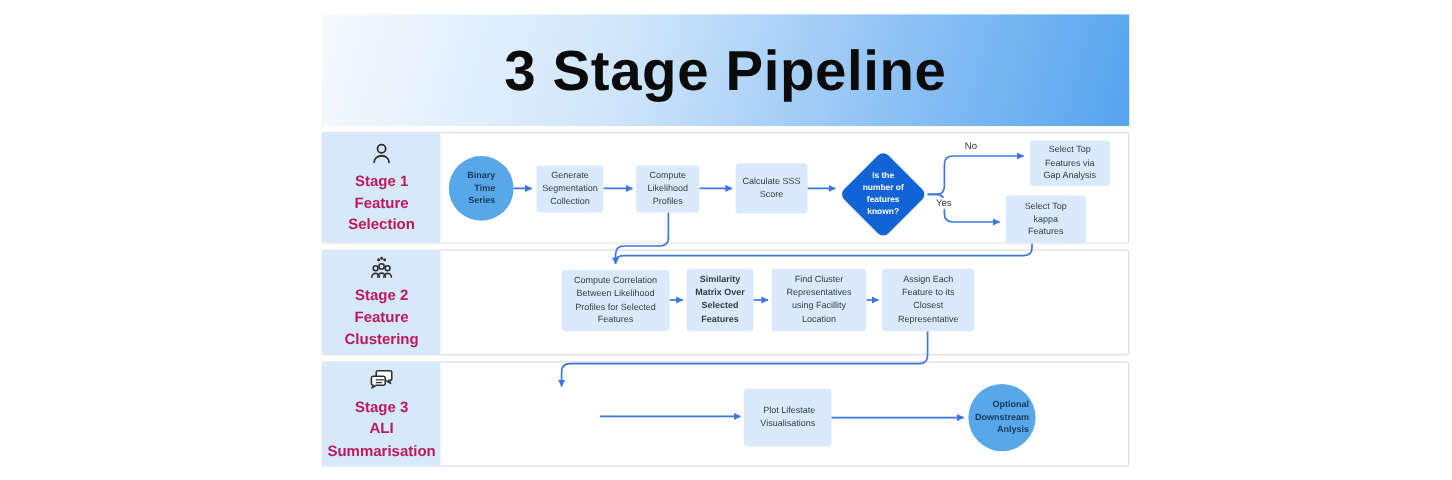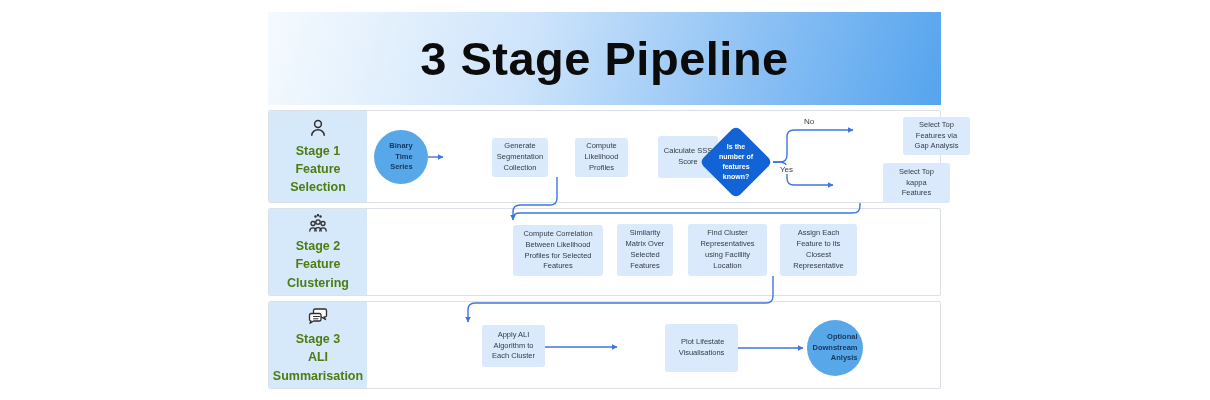--- a/index.html
+++ b/index.html
@@ -26,31 +26,31 @@
   }
   .row-1{top:98px;height:93px;}
   .row-2{top:196px;height:88px;}
   .row-3{top:289px;height:88px;}
   .stage-label{
     position:absolute;left:0;top:0;bottom:0;width:98px;background:#d6e9fb;
     display:flex;flex-direction:column;align-items:center;justify-content:center;gap:3px;
     border-radius:2px 0 0 2px;
   }
   .stage-text{
-    font-size:12.5px;font-weight:700;color:#4d7c0f;text-align:center;
+    font-size:12.5px;font-weight:700;color:#be185d;text-align:center;
     line-height:1.45;white-space:pre-line;
   }
   .stage-icon{width:22px;height:22px;}
   .stage-icon svg{width:22px;height:22px;display:block;}
 
   
   .fbox{
     position:absolute;background:#daeafc;border-radius:3px;box-sizing:border-box;
     display:flex;align-items:center;justify-content:center;text-align:center;
-    color:#323c46;font-size:7.5px;line-height:1.45;white-space:pre-line;padding:2px;margin-left:45px;
+    color:#323c46;font-size:7.5px;line-height:1.45;white-space:pre-line;padding:2px;
   }
   .fcircle{
     position:absolute;border-radius:50%;background:#58a8e9;box-sizing:border-box;
     display:flex;align-items:center;justify-content:center;text-align:right;
     color:#14365c;font-size:7.5px;font-weight:700;line-height:1.4;white-space:pre-line;
   }
   .diamond-shape{
     position:absolute;left:442px;top:124px;width:52px;height:52px;background:#1263d6;
     transform:rotate(45deg);border-radius:6px;
   }
@@ -66,21 +66,21 @@
   .lbl-yes{left:510px;top:153px;}
 
   
   .n-binary{left:106px;top:118px;width:54px;height:54px;}
   .n-genseg{left:179px;top:126px;width:56px;height:39px;}
   .n-likelihood{left:262px;top:126px;width:53px;height:39px;}
   .n-sss{left:345px;top:124px;width:60px;height:42px;}
   .n-gap{left:590px;top:105px;width:67px;height:38px;}
   .n-kappa{left:570px;top:151px;width:67px;height:40px;}
   .n-corr{left:200px;top:213px;width:90px;height:51px;}
-  .n-sim{left:304px;top:212px;width:56px;height:52px;}
+  .n-sim{left:304px;top:212px;width:56px;height:52px;font-weight:bold;}
   .n-find{left:375px;top:212px;width:79px;height:52px;}
   .n-assign{left:467px;top:212px;width:77px;height:52px;}
   .n-apply{left:169px;top:313px;width:63px;height:42px;}
   .n-plot{left:352px;top:312px;width:73px;height:48px;text-align:right;}
   .n-optional{left:539px;top:308px;width:56px;height:56px;}
 
   .connector-layer{position:absolute;left:0;top:0;width:673px;height:378px;pointer-events:none;}
 </style>
 </head>
 <body>
@@ -200,22 +200,19 @@
 Features</div>
   <div class="fbox n-assign">Assign Each
 Feature to its
 Closest
 Representative</div>
   <div class="fbox n-find">Find Cluster
 Representatives
 using Facillity
 Location</div>
 
-  <div class="fbox n-apply">Apply ALI
-Algorithm to
-Each Cluster</div>
   <div class="fbox n-plot">Plot Lifestate
 Visualisations</div>
   <div class="fcircle n-optional">Optional
 Downstream
 Anlysis</div>
 
 </div>
 
 </body></html>

